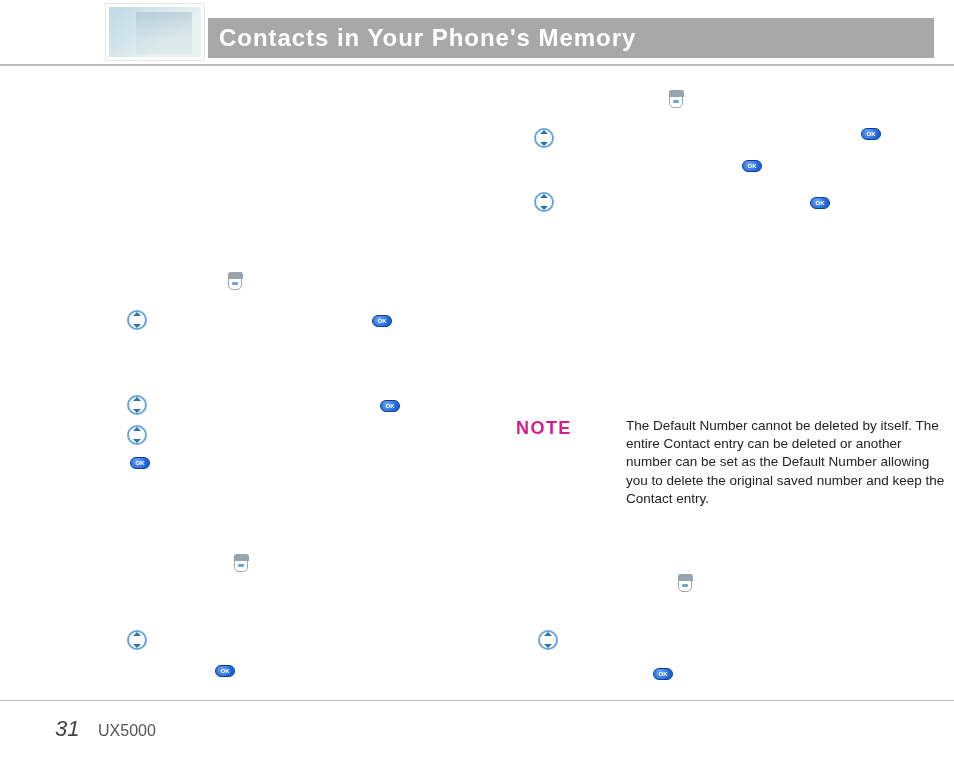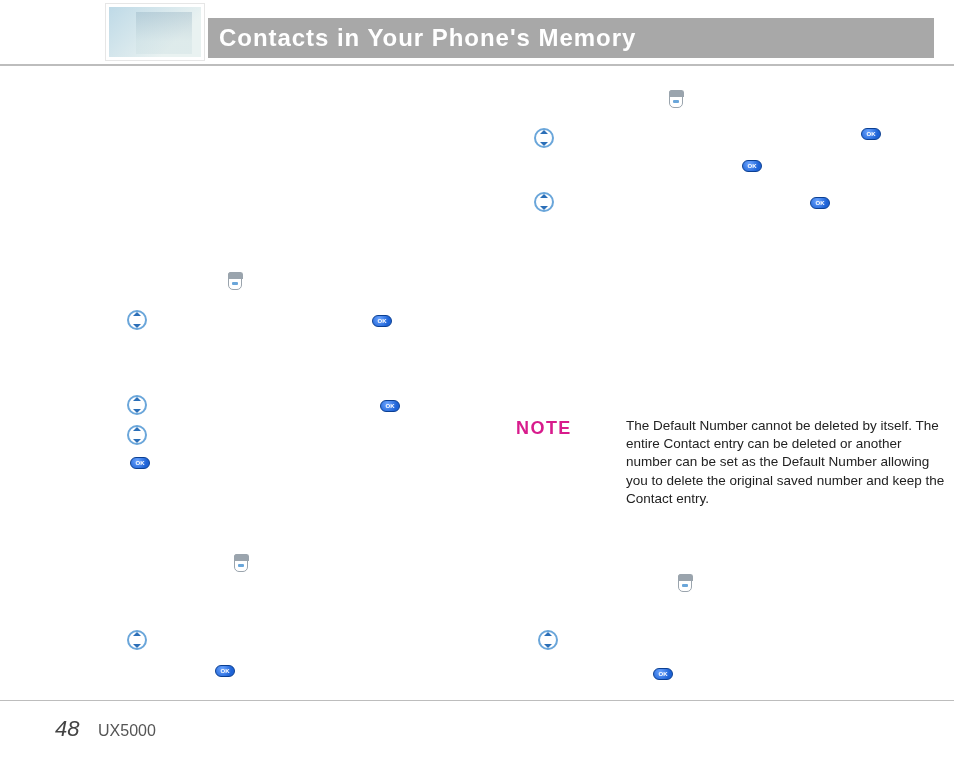--- a/index.html
+++ b/index.html
@@ -91,15 +91,15 @@
   <span class="i btn-ok" style="position: absolute; left: 742px; top: 160px;"></span>
   <span class="i btn-nav" style="position: absolute; left: 534px; top: 192px;"></span>
   <span class="i btn-ok" style="position: absolute; left: 810px; top: 197px;"></span>
   <span class="i btn-send" style="position: absolute; left: 678px; top: 574px;"></span>
   <span class="i btn-nav" style="position: absolute; left: 538px; top: 630px;"></span>
   <span class="i btn-ok" style="position: absolute; left: 653px; top: 668px;"></span>
 
   <div class="t note-label" style="left:516px;top:417px">NOTE</div>
   <div class="note-body">The Default Number cannot be deleted by itself. The entire Contact entry can be deleted or another number can be set as the Default Number allowing you to delete the original saved number and keep the Contact entry.</div>
 
-  <div class="pg">48</div>
+  <div class="pg">31</div>
   <div class="model">UX5000</div>
 </div>
 
 </body></html>

